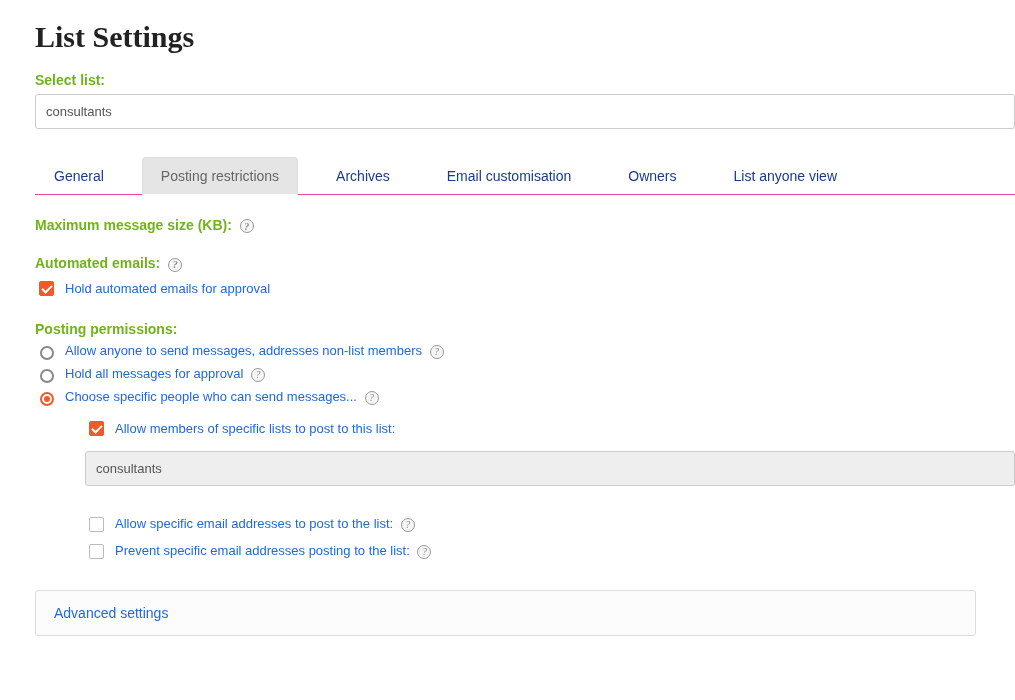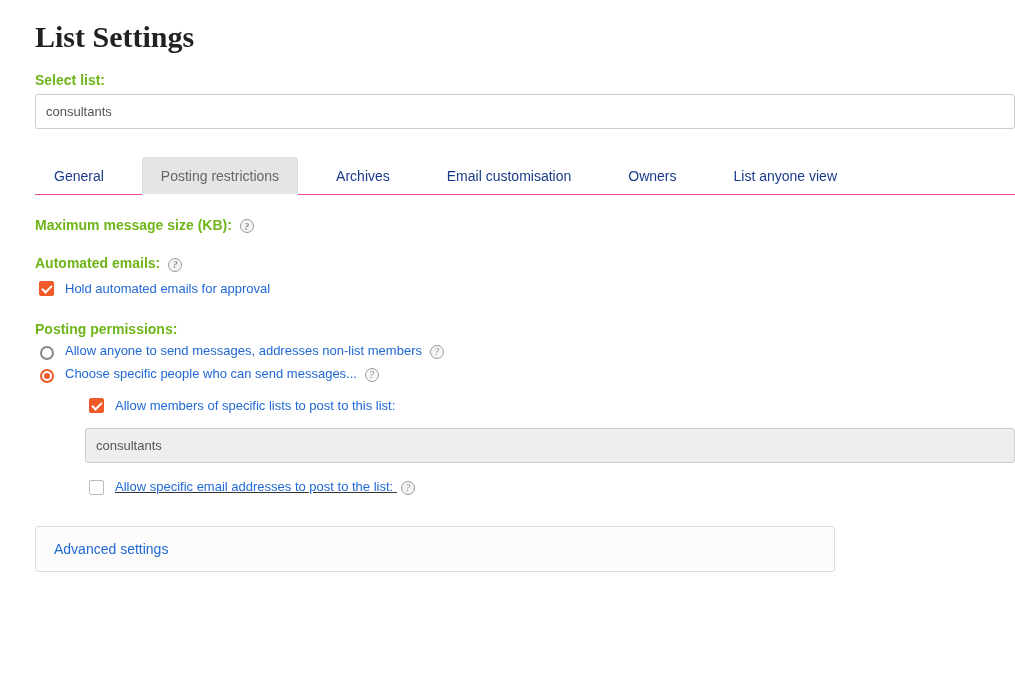--- a/index.html
+++ b/index.html
@@ -150,21 +150,21 @@
     font-size: 13px;
     border: 1px solid #ccc;
     border-radius: 3px;
     background: #eee;
     color: #555;
     margin-top: 6px;
     font-family: Verdana, Geneva, sans-serif;
   }
   .advanced {
     margin-top: 28px;
-    width: 800px;
+    width: 941px;
     border: 1px solid #ddd;
     border-radius: 3px;
     padding: 14px 18px;
     background: #fcfcfc;
     color: #2169d6;
     font-size: 14px;
     cursor: pointer;
   }
 </style>
 </head>
@@ -207,38 +207,52 @@
     <span class="label-green">Posting permissions:</span>
 
     <div class="radio-row">
       <input type="radio" name="pp" class="radio-orange" style="">
       <label>
         <span>Allow anyone to send messages, addresses non-list members</span>
         <span class="help-icon">?</span>
       </label>
     </div>
     <div class="radio-row">
+      <input type="radio" name="pp" class="radio-orange" style="">
+      <label>
+        <span>Hold all messages for approval</span>
+        <span class="help-icon">?</span>
+      </label>
+    </div>
+    <div class="radio-row">
       <input type="radio" name="pp" class="radio-orange" checked="" style="">
       <label>
         <span>Choose specific people who can send messages...</span>
         <span class="help-icon">?</span>
       </label>
     </div>
 
     <div class="indent">
       <div class="checkbox-row">
         <input type="checkbox" class="checkbox-orange" checked="" style="">
         <label>Allow members of specific lists to post to this list:</label>
       </div>
       <input type="text" class="sublist-input" value="consultants" style="">
 
-      <div class="checkbox-row" style="margin-top:14px;text-decoration:underline;">
+      <div class="checkbox-row" style="margin-top:28px;">
         <input type="checkbox" class="checkbox-orange" style="">
         <label>
           <span>Allow specific email addresses to post to the list:</span>
           <span class="help-icon">?</span>
         </label>
       </div>
+      <div class="checkbox-row">
+        <input type="checkbox" class="checkbox-orange" style="">
+        <label>
+          <span>Prevent specific email addresses posting to the list:</span>
+          <span class="help-icon">?</span>
+        </label>
+      </div>
     </div>
   </div>
 
   <div class="advanced">Advanced settings</div>
 </div>
 
 </body></html>

